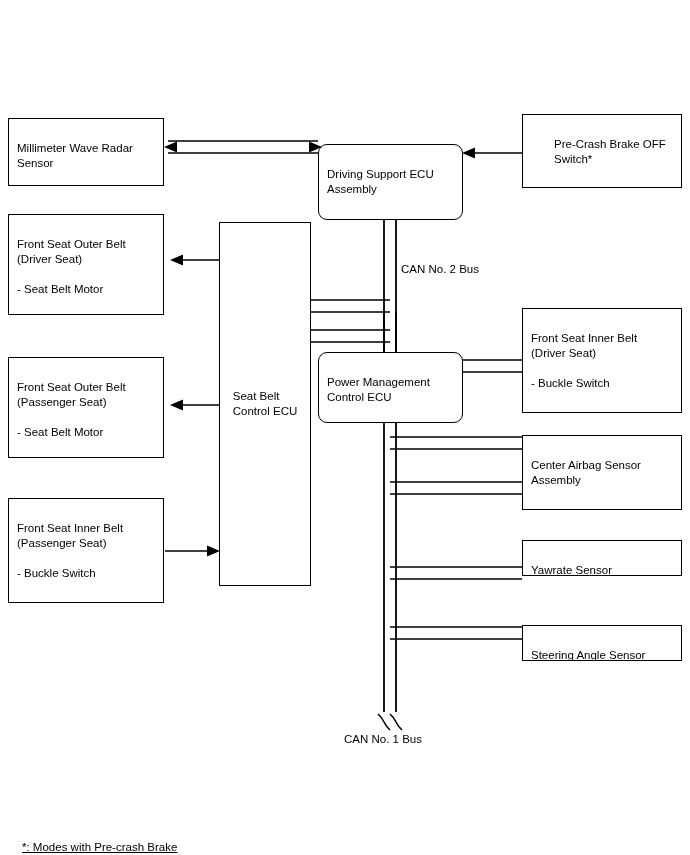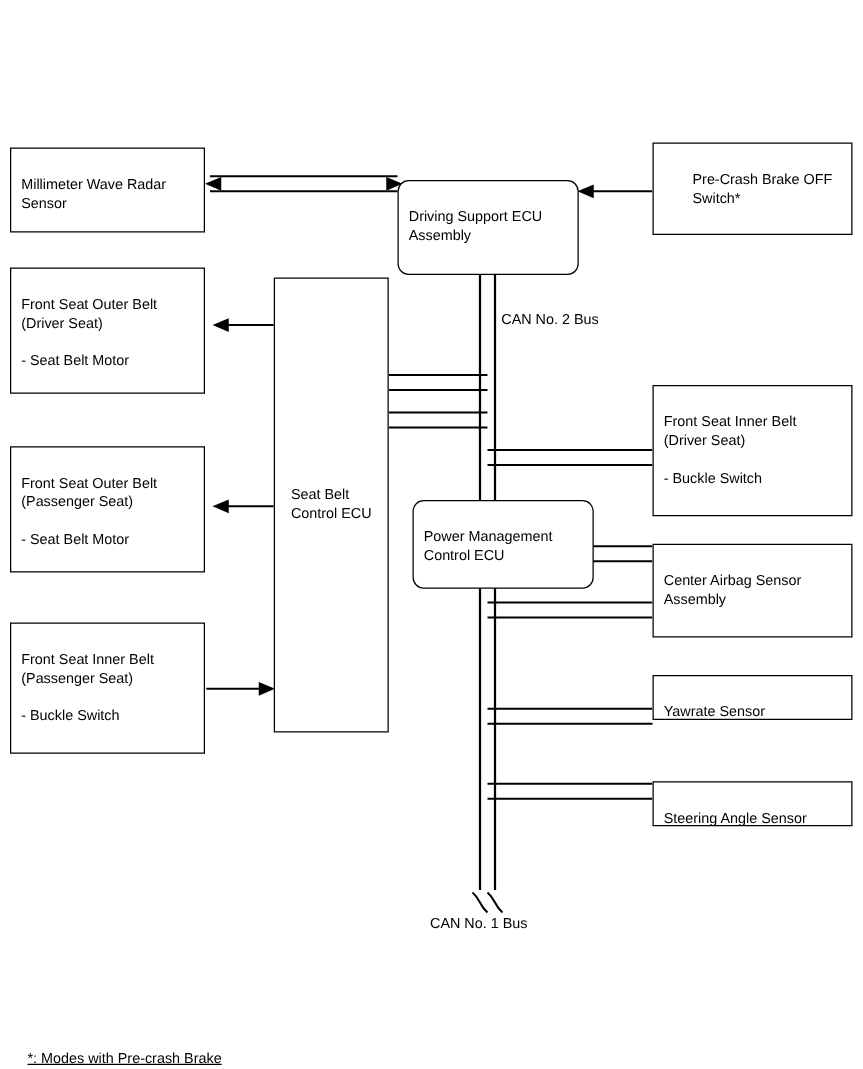--- a/index.html
+++ b/index.html
@@ -134,21 +134,21 @@
 (Driver Seat)
 
  - Seat Belt Motor</span>
   </div>
 
   <div class="node center" style="left:219px; top:222px; width:92px; height:364px;">
     <span>Seat Belt
 Control ECU</span>
   </div>
 
-  <div class="node rounded" style="left:330px; top:352px; width:145px; height:71px;margin-top:48px;">
+  <div class="node rounded" style="left:318px; top:352px; width:145px; height:71px;">
     <span>Power Management
 Control ECU</span>
   </div>
 
   <div class="node" style="left:522px; top:308px; width:160px; height:105px;">
     <span>Front Seat Inner Belt
 (Driver Seat)
 
  - Buckle Switch</span>
   </div>
@@ -173,19 +173,19 @@
   </div>
 
   <div class="node" style="left:522px; top:540px; width:160px; height:36px;">
     <span>Yawrate Sensor</span>
   </div>
 
   <div class="node" style="left:522px; top:625px; width:160px; height:36px;">
     <span>Steering Angle Sensor</span>
   </div>
 
-  <div class="label" style="left:401px; top:249px;">CAN No. 2 Bus</div>
+  <div class="label" style="left:401px; top:262px;">CAN No. 2 Bus</div>
 
   <div class="label" style="left:344px; top:732px;">CAN No. 1 Bus</div>
 
   <div class="label" style="left:22px; top:840px;text-decoration:underline;">*: Modes with Pre-crash Brake</div>
 
 </div>
 
 </body></html>

